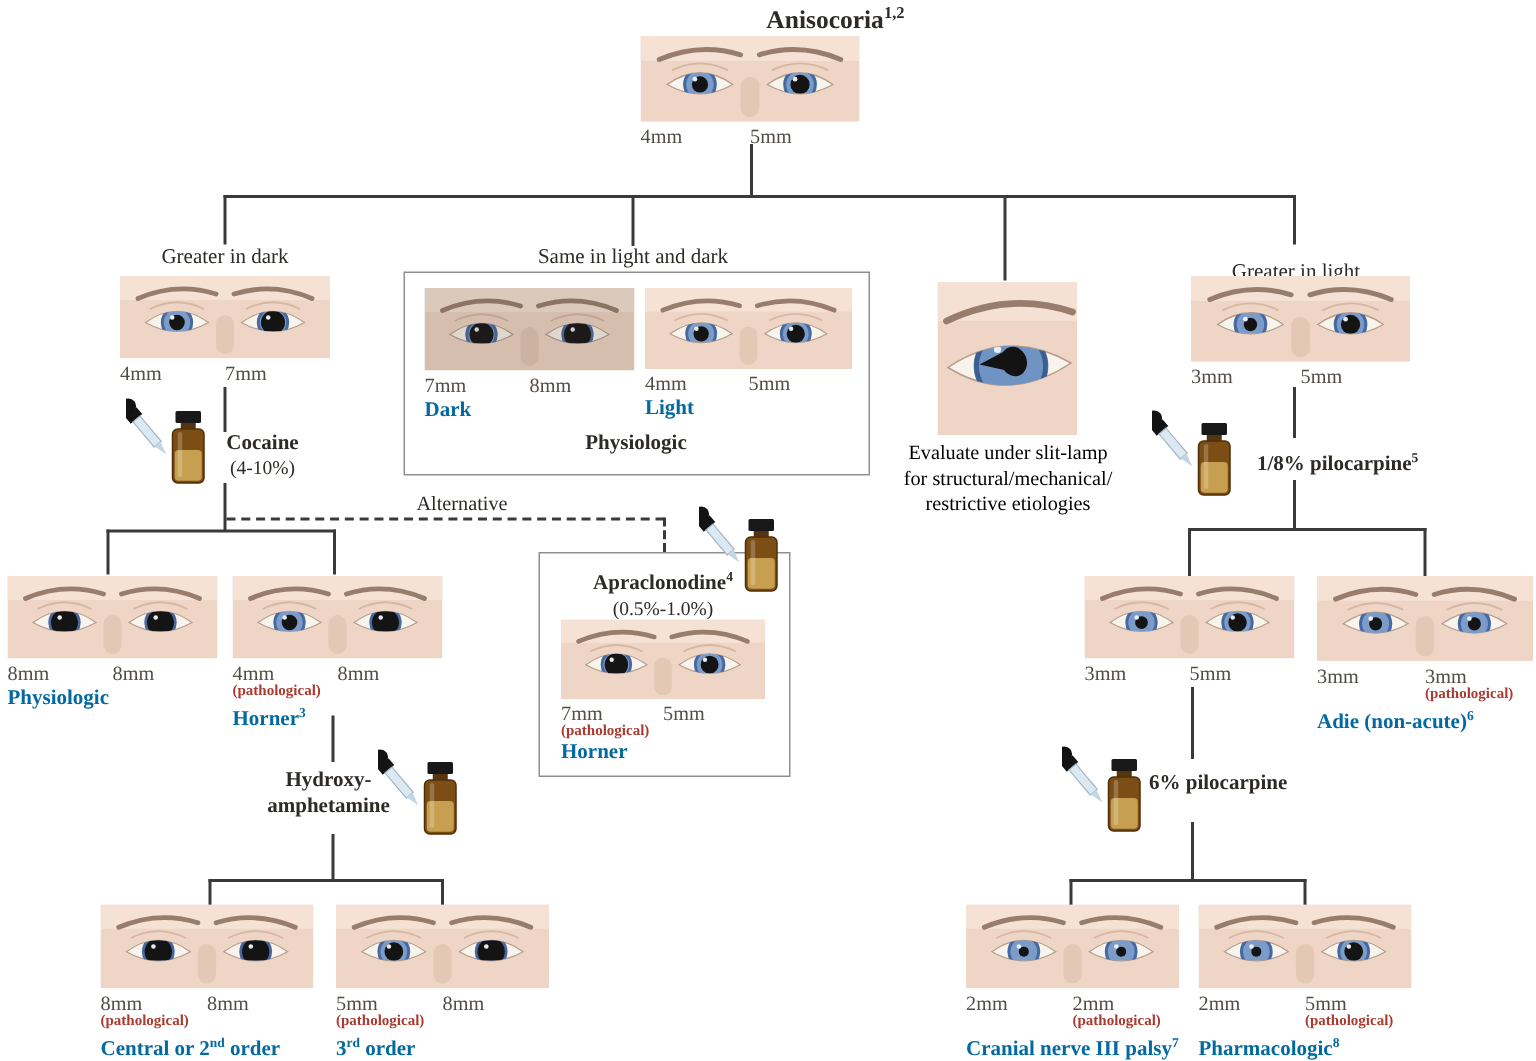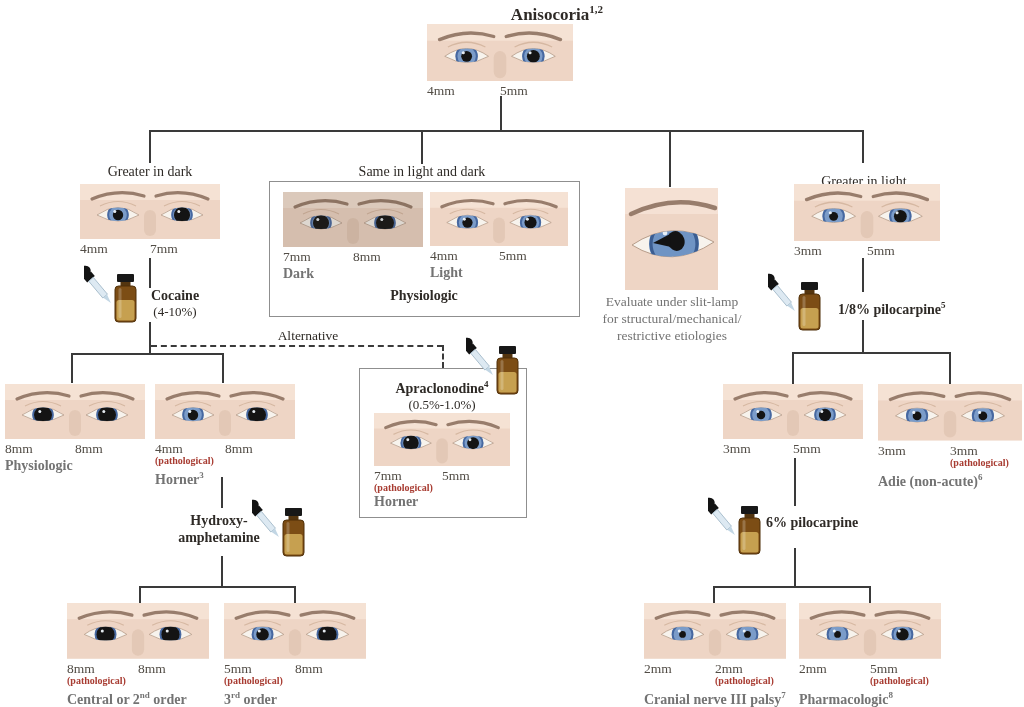--- a/index.html
+++ b/index.html
@@ -5,38 +5,38 @@
   html,body{margin:0;padding:0}
   body{width:1024px;height:707px;position:relative;background:#ffffff;overflow:hidden;
        font-family:"Liberation Serif","DejaVu Serif",serif;color:#2e2a26}
   .node{position:absolute;}
   .eyesimg{width:100%}
   .eyesimg svg{display:block;width:100%;height:auto}
   .mmrow{display:flex;margin-top:2px}
   .mmrow span{flex:1;font-size:13.5px;color:#524d46}
   .redrow{display:flex;line-height:10px;margin-top:-1px}
   .redrow span{flex:1;font-size:10px;font-weight:bold;color:#a83c32}
-  .cap{font-size:14px;font-weight:bold;margin-top:1px;line-height:16px;color:#737373}
+  .cap{font-size:14px;font-weight:bold;margin-top:1px;line-height:16px;color:#0369a1}
   sup{font-size:9px;font-weight:bold}
   .hdr{position:absolute;font-weight:normal;font-size:14px;text-align:center}
   .title{position:absolute;text-align:right;font-weight:bold;font-size:17px}
   .title sup{font-size:11px}
   .ln{position:absolute;background:#3a3a3a}
   .v{width:2px}
   .h{height:2px}
   .dh{position:absolute;height:0;border-top:2px dashed #3a3a3a}
   .dv{position:absolute;width:0;border-left:2px dashed #3a3a3a}
   .obox{position:absolute;border:1px solid #8f8f8f;background:transparent}
   .drug{position:absolute;text-align:center}
   .drug.leftalign{text-align:left}
   .dname{font-weight:bold;font-size:14px;line-height:17px}
   .ddose{font-size:13px;line-height:16px}
   .icon{position:absolute}
   .icon svg{display:block;width:100%;height:auto}
-  .slittxt{position:absolute;text-align:center;font-size:13.5px;line-height:17px;color:#737373}
+  .slittxt{position:absolute;text-align:center;font-size:13.5px;line-height:17px;color:#000000}
   .boxcap{position:absolute;text-align:center;font-weight:bold;font-size:14px}
 </style>
 </head>
 <body>
 
 <div class="title" style="left:397px;top:3px;width:206px">
   <span>Anisocoria</span><sup>1,2</sup>
 </div>
 
 <div class="node" style="left:427px;top:24px;width:146px">

